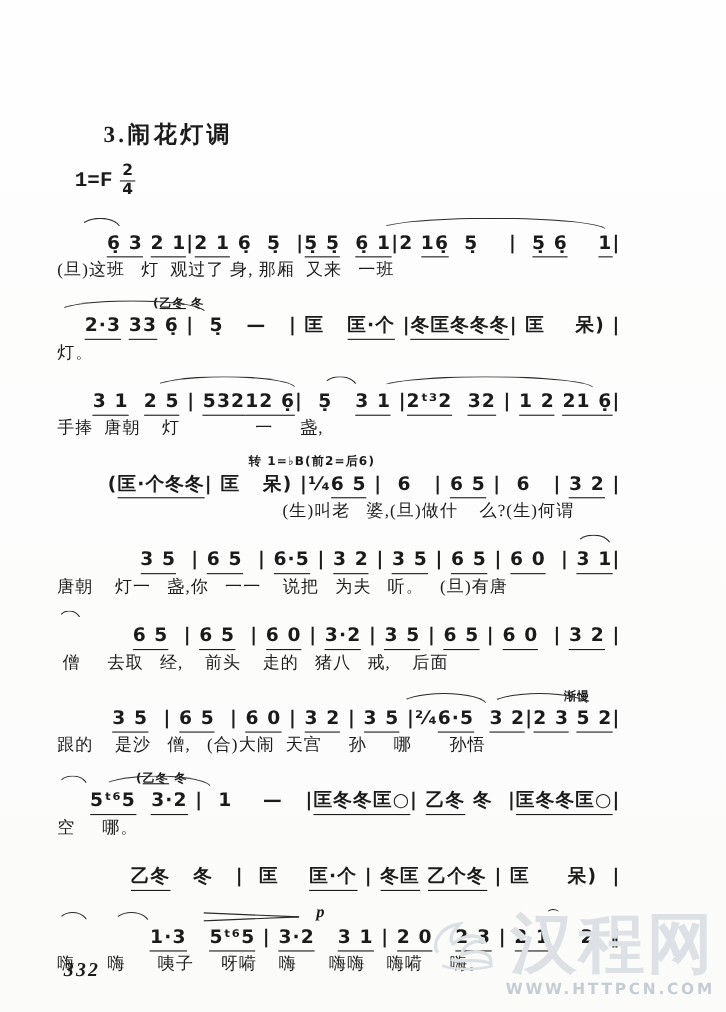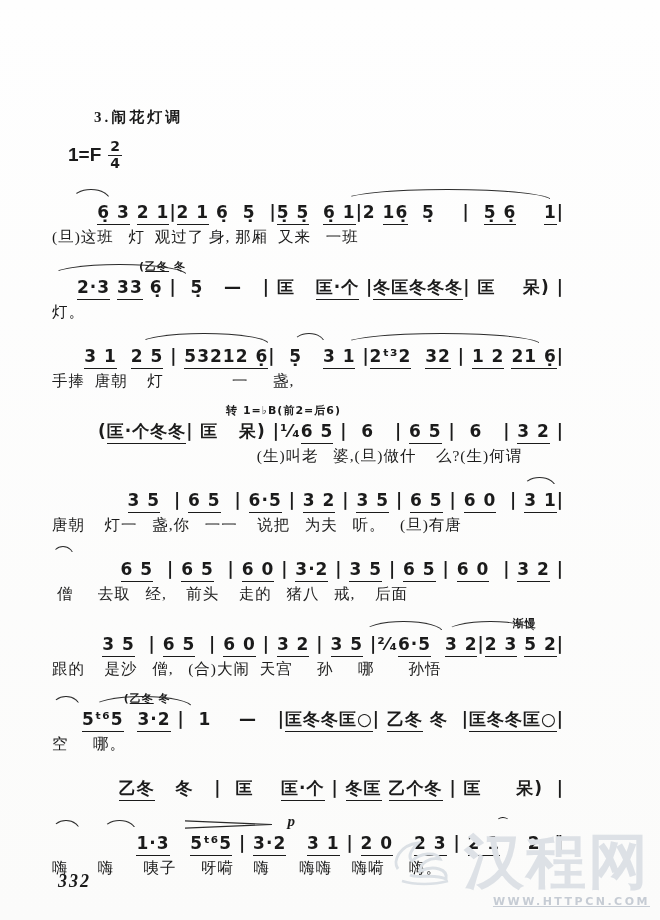--- a/index.html
+++ b/index.html
@@ -4,25 +4,25 @@
 <style>
   html,body{margin:0;padding:0;}
   body{
     width:660px;height:920px;position:relative;overflow:hidden;
     background:#fdfdfc;color:#1b1b1b;
     font-family:"DejaVu Sans",sans-serif;
   }
   .sheet{position:absolute;inset:0;background:linear-gradient(180deg,#fefefe 0%,#fbfbfa 100%);}
   .content{position:absolute;left:52px;top:108px;width:512px;}
   .title{
-    font-family:"Liberation Serif",serif;font-weight:700;font-size:15px;
+    font-family:"Liberation Serif",serif;font-weight:700;font-size:21px;
     margin-left:42px;letter-spacing:3px;
   }
   .keyline{margin-top:12px;margin-left:16px;font-weight:700;font-size:19px;display:flex;align-items:center;gap:7px;}
-  .keytext{font-family:Liberation Sans, sans-serif;font-weight:700;}
+  .keytext{font-family:Liberation Mono, monospace;font-weight:700;}
   .frac{display:inline-block;text-align:center;line-height:1;}
   .frac b{display:block;font-size:14px;line-height:1.08;font-weight:700;}
   .frac b.num{border-bottom:1.4px solid #222;padding:0 2px 1px;}
   .score{margin-top:14px;}
   .mline{position:relative;margin-bottom:5px;}
   .above{position:relative;height:15px;}
   .mline.hasAbove .above{height:21px;}
   .anno{position:absolute;bottom:1px;font-size:11px;font-weight:700;white-space:pre;letter-spacing:1px;}
   .anno.it{font-style:italic;font-family:"Liberation Serif",serif;font-size:15px;}
   .slur{
@@ -45,21 +45,21 @@
   .pagenum{
     position:absolute;left:58px;bottom:28px;font-style:italic;font-weight:700;
     font-family:"Liberation Serif",serif;font-size:18px;letter-spacing:2px;
   }
   .wm{position:absolute;right:10px;bottom:12px;text-align:right;pointer-events:none;}
   .wm-row{display:flex;align-items:flex-end;gap:4px;}
   .wm-name{
     font-size:60px;font-weight:700;color:#dde1e6;letter-spacing:2px;line-height:1;
     font-family:"DejaVu Sans",sans-serif;
   }
-  .wm-url{font-size:11px;color:#c6ccd4;letter-spacing:2.5px;margin-top:4px;font-weight:700;text-decoration:underline;}
+  .wm-url{font-size:14px;color:#c6ccd4;letter-spacing:2.5px;margin-top:4px;font-weight:700;}
 </style>
 </head>
 <body>
 
 <div class="sheet">
   <div class="content">
     <div class="title">3.闹花灯调</div>
     <div class="keyline">
       <span class="keytext">1=F</span>
       <span class="frac">

